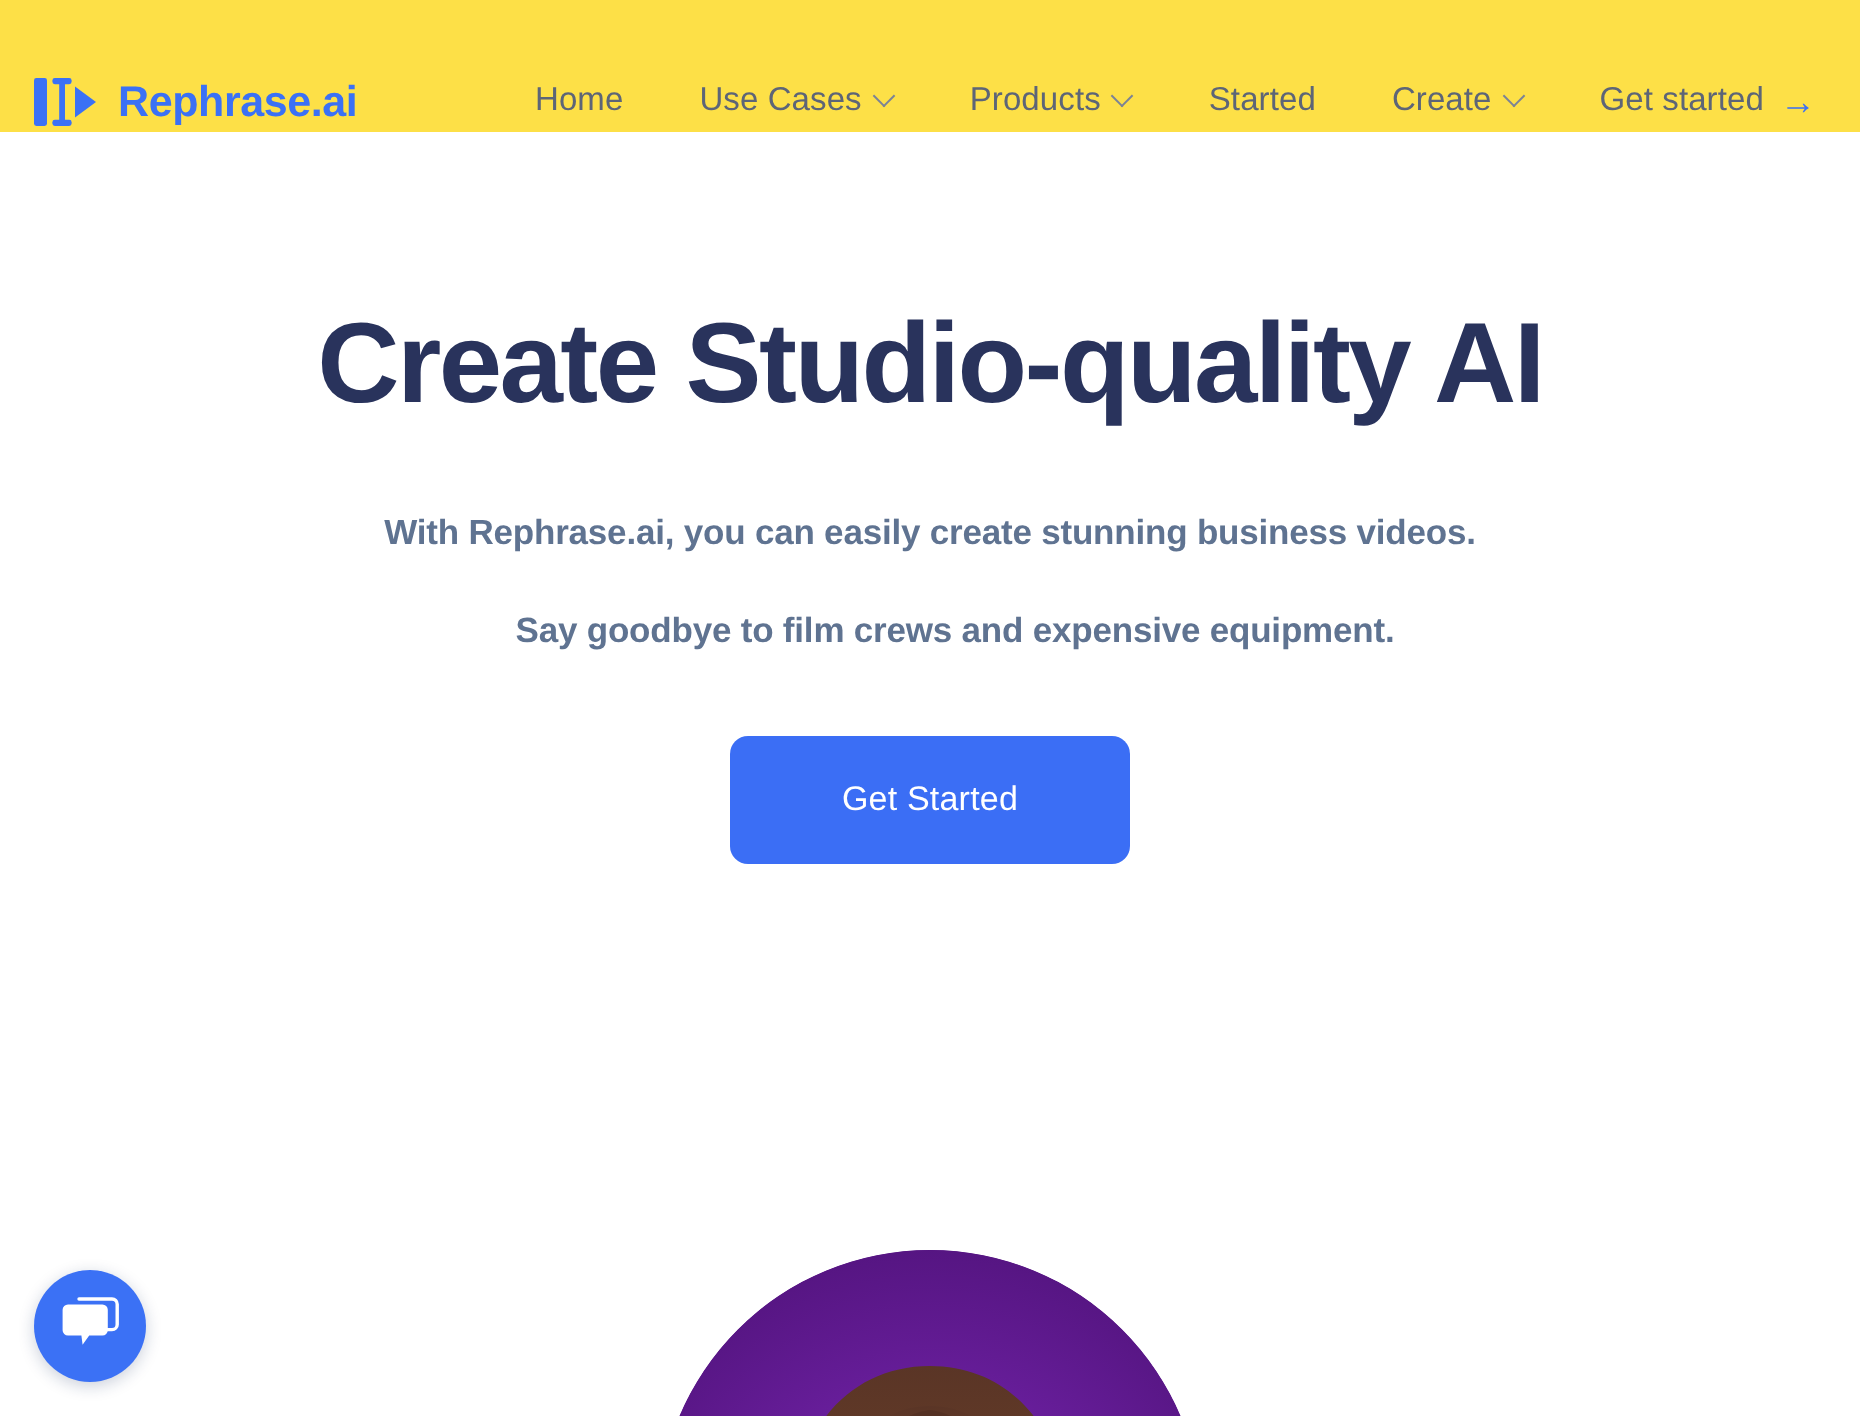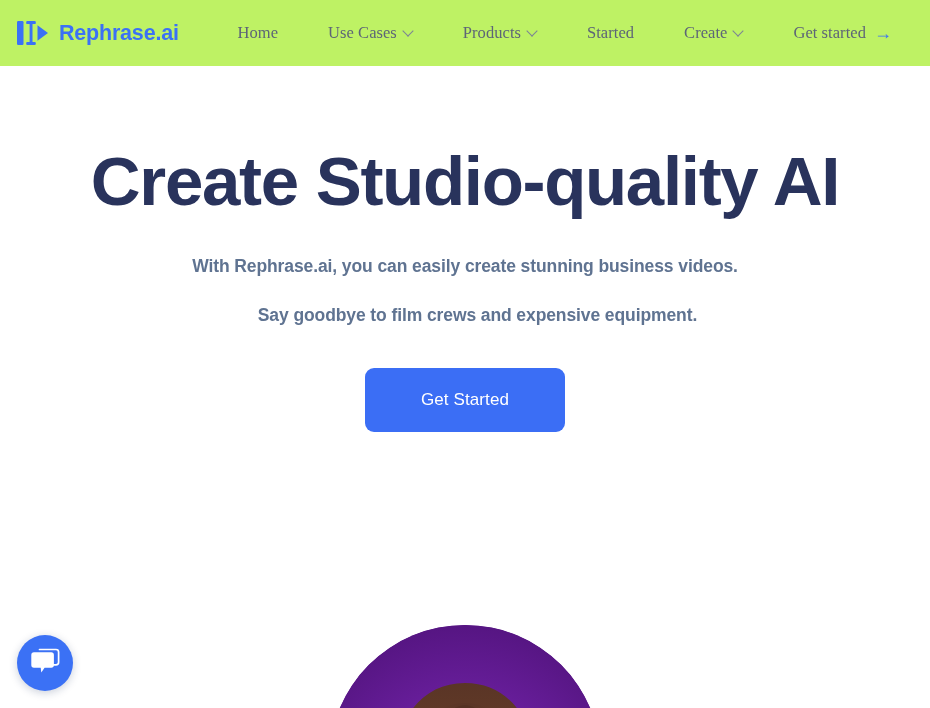--- a/index.html
+++ b/index.html
@@ -15,23 +15,23 @@
     background: #ffffff;
     font-family: "Liberation Sans", "DejaVu Sans", sans-serif;
     -webkit-font-smoothing: antialiased;
     position: relative;
   }
 
   
   .site-header {
     height: 66px;
     display: flex;
-    align-items: center;
-    padding: 0 16px 0 16px;
-    background: #bef264;
+    align-items: flex-end;
+    padding: 0 0 0 16px;
+    background: #fde047;
     position: relative;
     z-index: 20;
   }
 
   .brand {
     display: flex;
     align-items: center;
     gap: 9px;
     text-decoration: none;
     flex: 0 0 auto;
@@ -50,22 +50,21 @@
     color: #3b71f5;
     letter-spacing: -0.2px;
     white-space: nowrap;
   }
 
   .main-nav {
     display: flex;
     align-items: center;
     margin-left: auto;
     margin-right: 8px;
-    gap: 12px;
-    font-family: Liberation Serif, serif;
+    gap: 0;
   }
 
   .nav-item {
     display: flex;
     align-items: center;
     gap: 7px;
     padding: 6px 19px;
     font-size: 16.5px;
     color: #5d6577;
     text-decoration: none;
@@ -103,21 +102,21 @@
     font-weight: 400;
   }
 
   
   .hero {
     text-align: center;
     padding-top: 84px;
   }
 
   .hero-title {
-    font-size: 69px;
+    font-size: 57px;
     line-height: 64px;
     font-weight: 700;
     color: #29335c;
     letter-spacing: -1.3px;
     max-width: 760px;
     margin: 0 auto;
   }
 
   .hero-sub {
     margin-top: 41px;

